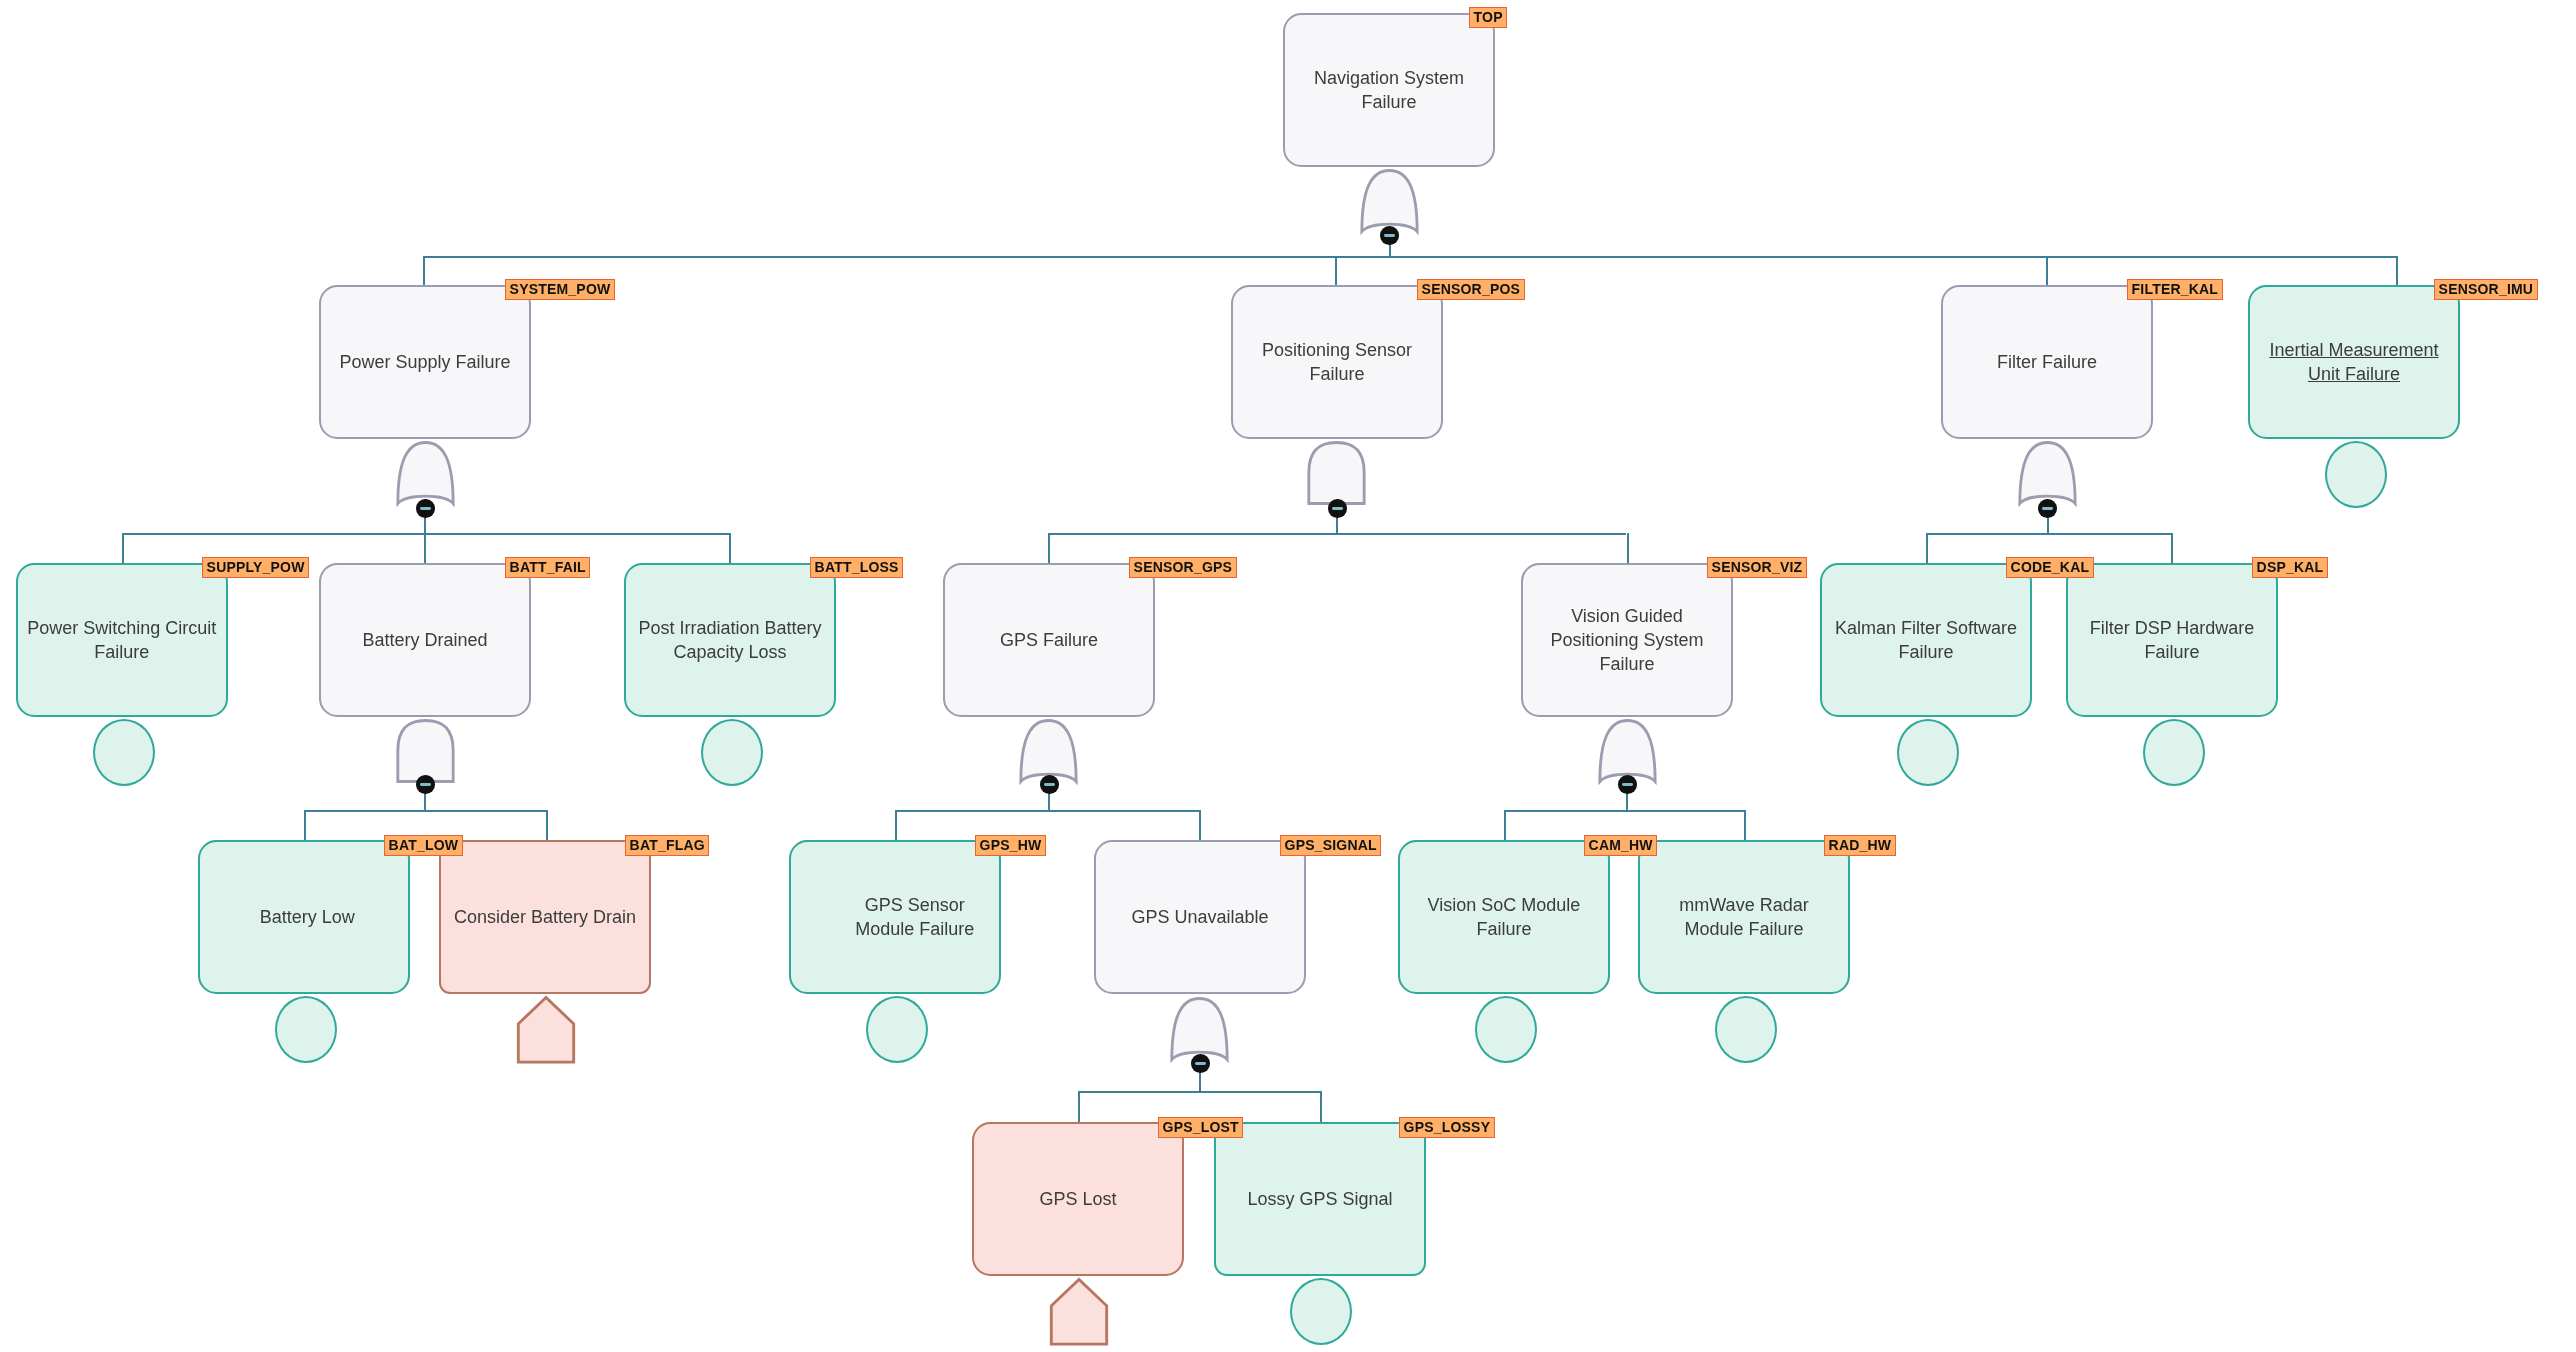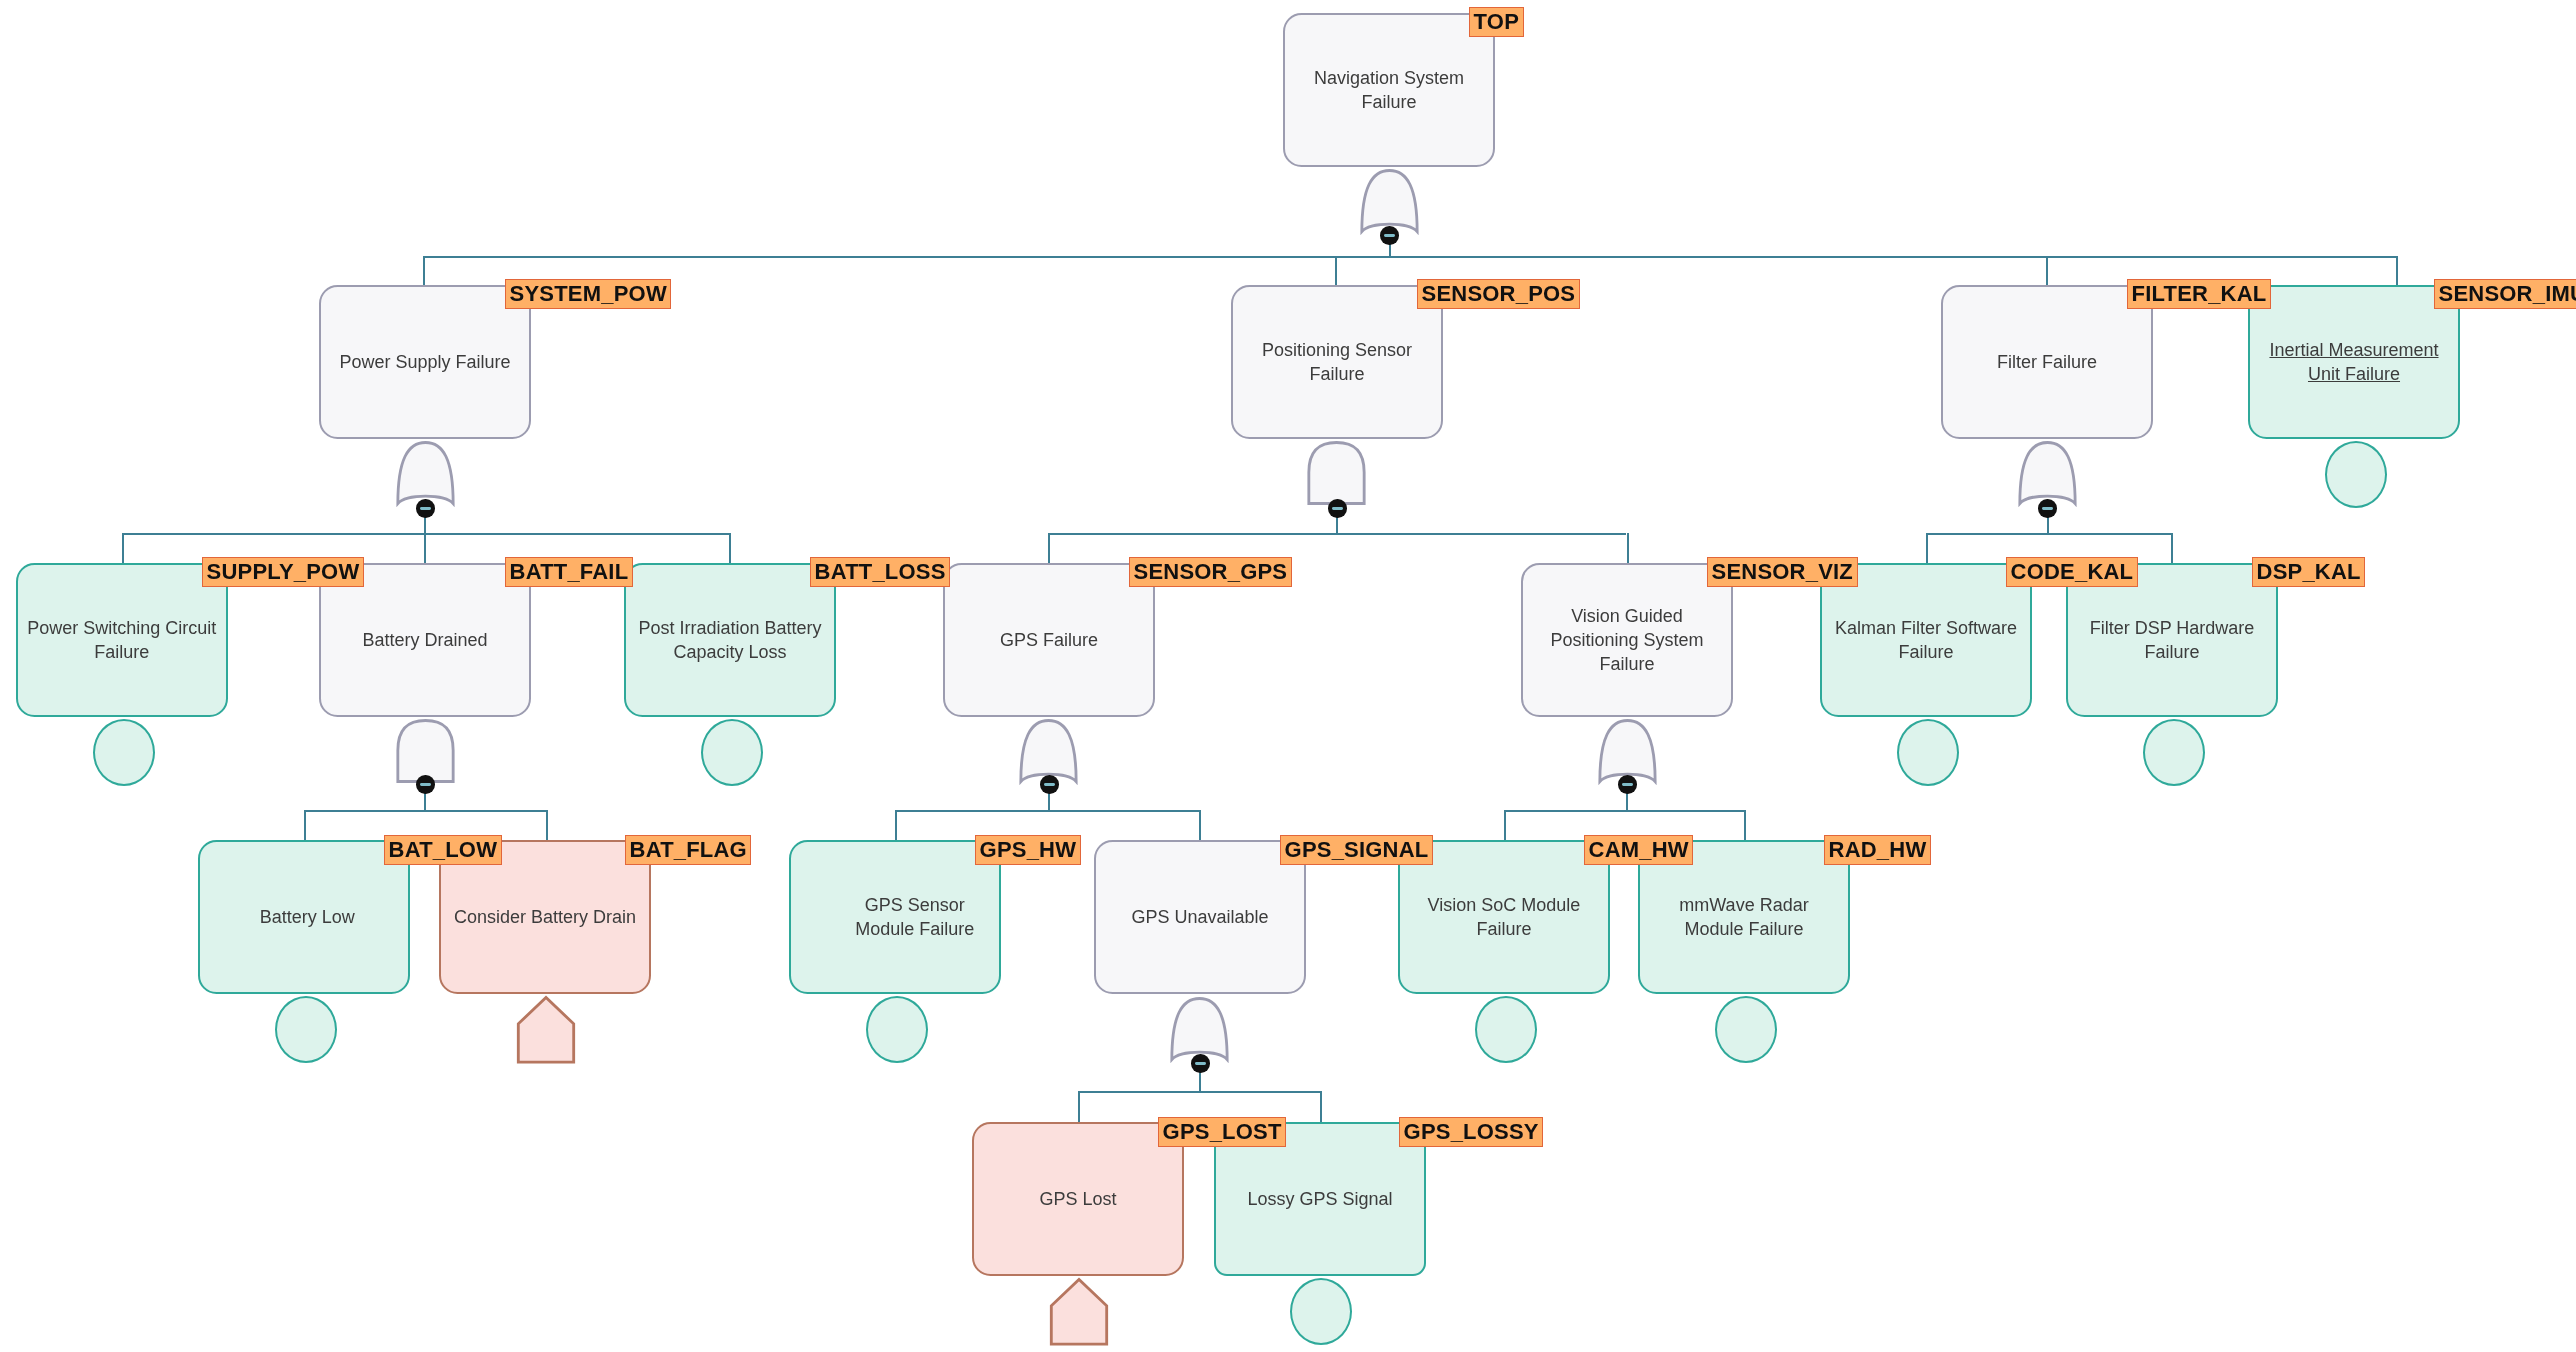--- a/index.html
+++ b/index.html
@@ -11,21 +11,21 @@
   .edge.v{width:2.1px;}
 
   .node{position:absolute;box-sizing:border-box;border-radius:18.5px;
         display:flex;align-items:center;justify-content:center;text-align:center;
         font-size:18px;line-height:1.35;color:#3c3c3c;padding:4.3px 8.5px;}
   .node.inter{background:#f7f7f9;border:2.1px solid #9c9cb0;}
   .node.basic{background:#ddf3ec;border:2.1px solid #2fa99a;}
   .node.house{background:#fbe0dd;border:2.1px solid #b6765f;}
 
   .tag{position:absolute;background:#ffb066;border:1.4px solid #e2663a;
-       color:#111;font-size:22px;font-weight:bold;letter-spacing:0.2px;
+       color:#111;font-size:14px;font-weight:bold;letter-spacing:0.2px;
        padding:0.7px 3.6px 2.1px 3.6px;white-space:nowrap;line-height:1.15;z-index:30;}
 
   .gate{position:absolute;z-index:5;}
   .dot{position:absolute;width:18.5px;height:18.5px;border-radius:50%;background:#111;z-index:20;}
   .dot:after{content:"";position:absolute;left:3.6px;top:7.8px;width:11.4px;height:2.8px;
              background:#7fbcc9;border-radius:1.4px;}
 
   .circ{position:absolute;border-radius:50%;background:#ddf3ec;border:2.1px solid #2fa99a;z-index:4;}
   .hshape{position:absolute;z-index:4;}
 </style>
@@ -169,21 +169,21 @@
   </div>
   <div class="tag" style="left:2252px;top:557px;">DSP_KAL</div>
   <div class="circ" style="left:2143px;top:719px;width:58px;height:63px;"></div>
 
   <div class="node basic" style="left:198px;top:840px;width:212px;height:154px;padding-left:15px;">
     <span>Battery Low</span>
   </div>
   <div class="tag" style="left:384px;top:835px;">BAT_LOW</div>
   <div class="circ" style="left:275px;top:996px;width:58px;height:63px;"></div>
 
-  <div class="node house" style="left:439px;top:840px;width:212px;height:154px;">
+  <div class="node house" style="left:439px;top:840px;width:212px;height:154px;border-radius:11px;">
     <span>Consider Battery Drain</span>
   </div>
   <div class="tag" style="left:625px;top:835px;">BAT_FLAG</div>
   <svg class="hshape" style="left:514px;top:994px;" width="64" height="71" viewBox="0 0 90 100">
     <path d="M6 96 L6 42 L45 5 L84 42 L84 96 Z" fill="#fbe0dd" stroke="#b6765f" stroke-width="4"></path>
   </svg>
 
   <div class="node basic" style="left:789px;top:840px;width:212px;height:154px;padding-left:48px;">
     <span>GPS Sensor Module Failure</span>
   </div>

